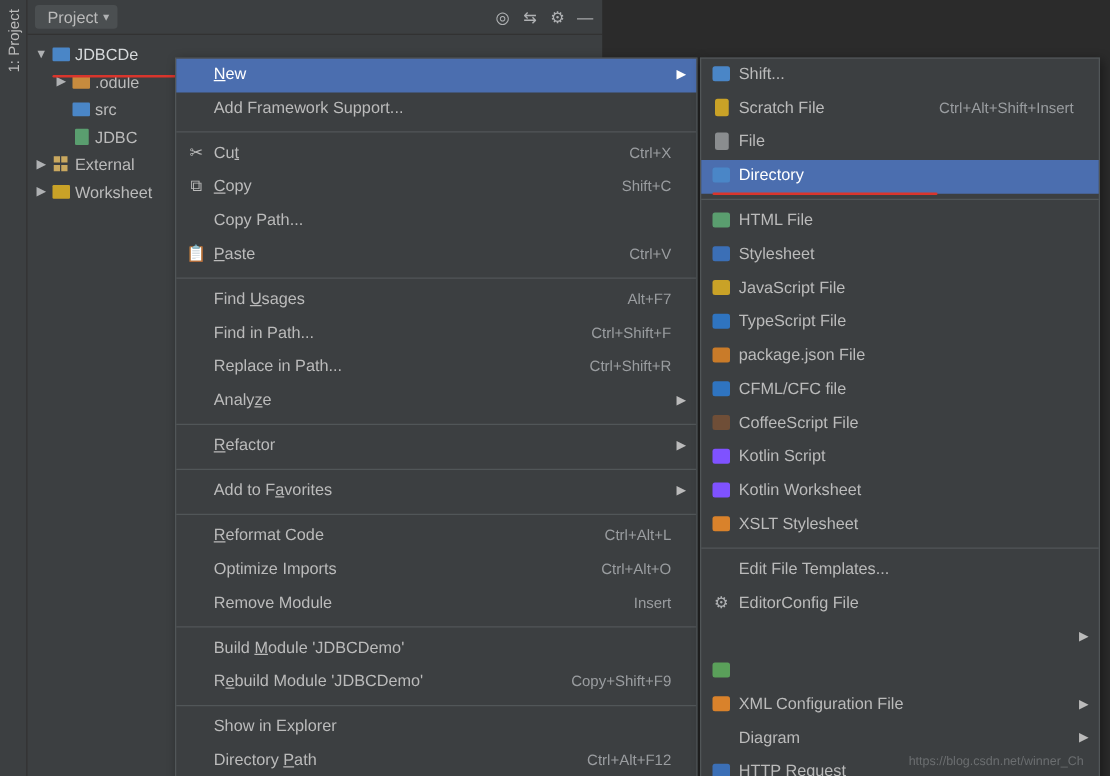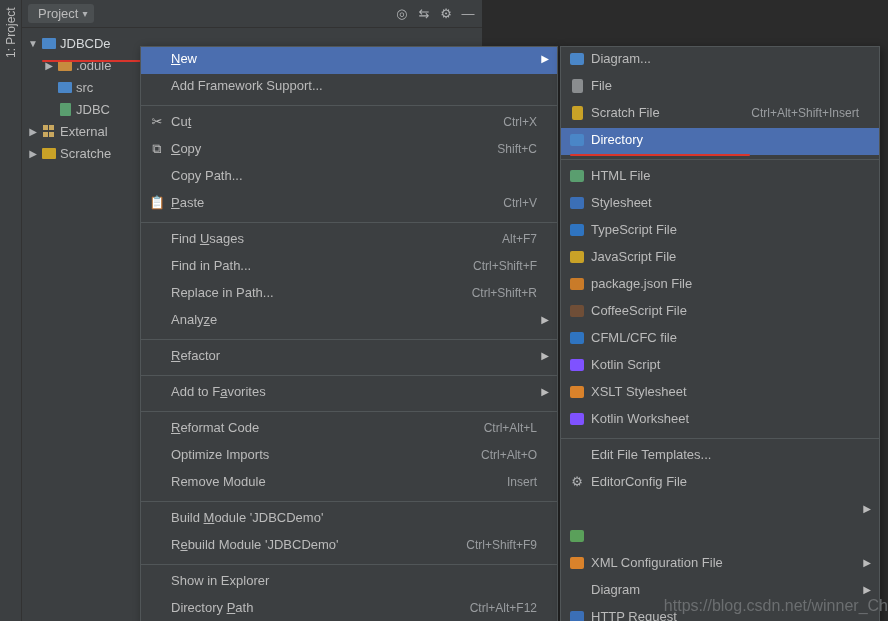--- a/index.html
+++ b/index.html
@@ -34,21 +34,21 @@
 .menu-item.hl .arrow-r { color: #fff; }
 .menu-sep { height: 1px; background: #515658; margin: 4px 0; }
 .menu-item .mi-icon { position: absolute; left: 8px; width: 16px; height: 16px; display: flex; align-items: center; justify-content: center; }
 .si { width: 14px; height: 12px; border-radius: 2px; }
 .si.folder { background: #4a86c7; } .si.file { background:#8a8d8f; width:11px; height:14px; }
 .si.html { background:#5a9e6f; } .si.css { background:#3b6fb6; } .si.js { background:#c9a227; }
 .si.ts { background:#2f74c0; } .si.json { background:#c97b29; } .si.cf { background:#2f74c0; }
 .si.coffee { background:#6f4e37; } .si.kt { background:#7f52ff; } .si.xslt { background:#d9822b; }
 .si.res { background:#5aa05a; } .si.xml { background:#d9822b; } .si.api { background:#3b6fb6; }
 .right-area { position: absolute; left: 482px; top: 0; right: 0; bottom: 0; background: #2b2b2b; }
-.watermark { position: absolute; right: 0; bottom: 6px; color: #6b6e70; font-size: 16px; }
+.watermark { position: absolute; right: 21px; bottom: 6px; color: #6b6e70; font-size: 10px; }
 u.mn { text-decoration: underline; }
 </style>
 </head>
 <body>
 
 <div class="sidebar-tab">
   <div class="lbl">1: Project</div>
 </div>
 
 <div class="panel">
@@ -103,21 +103,21 @@
             <span></span>
           </span>
         </span>
       <span>External</span>
     </div>
     <div class="tree-row">
       <span class="arrow">▶</span>
       <span class="fi">
           <span class="folder-icon" style="background:#c9a227"></span>
         </span>
-      <span>Scratche</span>
+      <span>Worksheet</span>
     </div>
   </div>
   <div class="underline-red" style="left:20px;top:60px;width:120px"></div>
 </div>
 
 <div class="right-area"></div>
 
 <div class="ctx-menu main">
   <div class="menu-item hl">
       <span class="label"><u class="mn">N</u><span></span>ew</span>
@@ -184,53 +184,53 @@
   <div class="menu-item">
       <span class="label">Remove Module</span>
       <span class="shortcut">Insert</span>
     </div>
   <div class="menu-sep"></div>
   <div class="menu-item">
       <span class="label">Build <u class="mn">M</u>odule 'JDBCDemo'</span>
     </div>
   <div class="menu-item">
       <span class="label">R<u class="mn">e</u>build Module 'JDBCDemo'</span>
-      <span class="shortcut">Ctrl+Shift+F9</span>
+      <span class="shortcut">Copy+Shift+F9</span>
     </div>
   <div class="menu-sep"></div>
   <div class="menu-item">
       <span class="label">Show in Explorer</span>
     </div>
   <div class="menu-item">
       <span class="label">Directory <u class="mn">P</u>ath</span>
       <span class="shortcut">Ctrl+Alt+F12</span>
     </div>
 
 </div>
 
 <div class="ctx-menu sub">
   <div class="menu-item">
       <span class="mi-icon">
         <span class="si folder"></span>
       </span>
-      <span class="label">Diagram...</span>
-    </div>
-  <div class="menu-item">
-      <span class="mi-icon">
-        <span class="si file"></span>
-      </span>
-      <span class="label">File</span>
+      <span class="label">Shift...</span>
     </div>
   <div class="menu-item">
       <span class="mi-icon">
         <span class="si file" style="background:#c9a227"></span>
       </span>
       <span class="label">Scratch File</span>
       <span class="shortcut">Ctrl+Alt+Shift+Insert</span>
     </div>
+  <div class="menu-item">
+      <span class="mi-icon">
+        <span class="si file"></span>
+      </span>
+      <span class="label">File</span>
+    </div>
   <div class="menu-item hl">
       <span class="mi-icon">
         <span class="si folder"></span>
       </span>
       <span class="label">Directory</span>
     </div>
   <div class="menu-sep"></div>
   <div class="menu-item">
       <span class="mi-icon">
         <span class="si html"></span>
@@ -238,65 +238,65 @@
       <span class="label">HTML File</span>
     </div>
   <div class="menu-item">
       <span class="mi-icon">
         <span class="si css"></span>
       </span>
       <span class="label">Stylesheet</span>
     </div>
   <div class="menu-item">
       <span class="mi-icon">
+        <span class="si js"></span>
+      </span>
+      <span class="label">JavaScript File</span>
+    </div>
+  <div class="menu-item">
+      <span class="mi-icon">
         <span class="si ts"></span>
       </span>
       <span class="label">TypeScript File</span>
     </div>
   <div class="menu-item">
       <span class="mi-icon">
-        <span class="si js"></span>
-      </span>
-      <span class="label">JavaScript File</span>
-    </div>
-  <div class="menu-item">
-      <span class="mi-icon">
         <span class="si json"></span>
       </span>
       <span class="label">package.json File</span>
     </div>
   <div class="menu-item">
       <span class="mi-icon">
+        <span class="si cf"></span>
+      </span>
+      <span class="label">CFML/CFC file</span>
+    </div>
+  <div class="menu-item">
+      <span class="mi-icon">
         <span class="si coffee"></span>
       </span>
       <span class="label">CoffeeScript File</span>
     </div>
   <div class="menu-item">
       <span class="mi-icon">
-        <span class="si cf"></span>
-      </span>
-      <span class="label">CFML/CFC file</span>
-    </div>
-  <div class="menu-item">
-      <span class="mi-icon">
         <span class="si kt"></span>
       </span>
       <span class="label">Kotlin Script</span>
     </div>
   <div class="menu-item">
       <span class="mi-icon">
+        <span class="si kt"></span>
+      </span>
+      <span class="label">Kotlin Worksheet</span>
+    </div>
+  <div class="menu-item">
+      <span class="mi-icon">
         <span class="si xslt"></span>
       </span>
       <span class="label">XSLT Stylesheet</span>
-    </div>
-  <div class="menu-item">
-      <span class="mi-icon">
-        <span class="si kt"></span>
-      </span>
-      <span class="label">Kotlin Worksheet</span>
     </div>
   <div class="menu-sep"></div>
   <div class="menu-item">
       <span class="label">Edit File Templates...</span>
     </div>
   <div class="menu-item">
       <span class="mi-icon" style="color:#afb1b3">⚙</span>
       <span class="label">EditorConfig File</span>
     </div>
   <div class="menu-item disabled">

